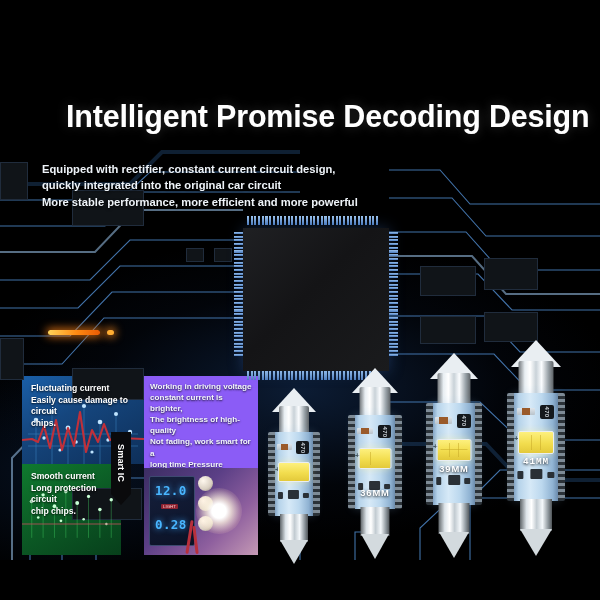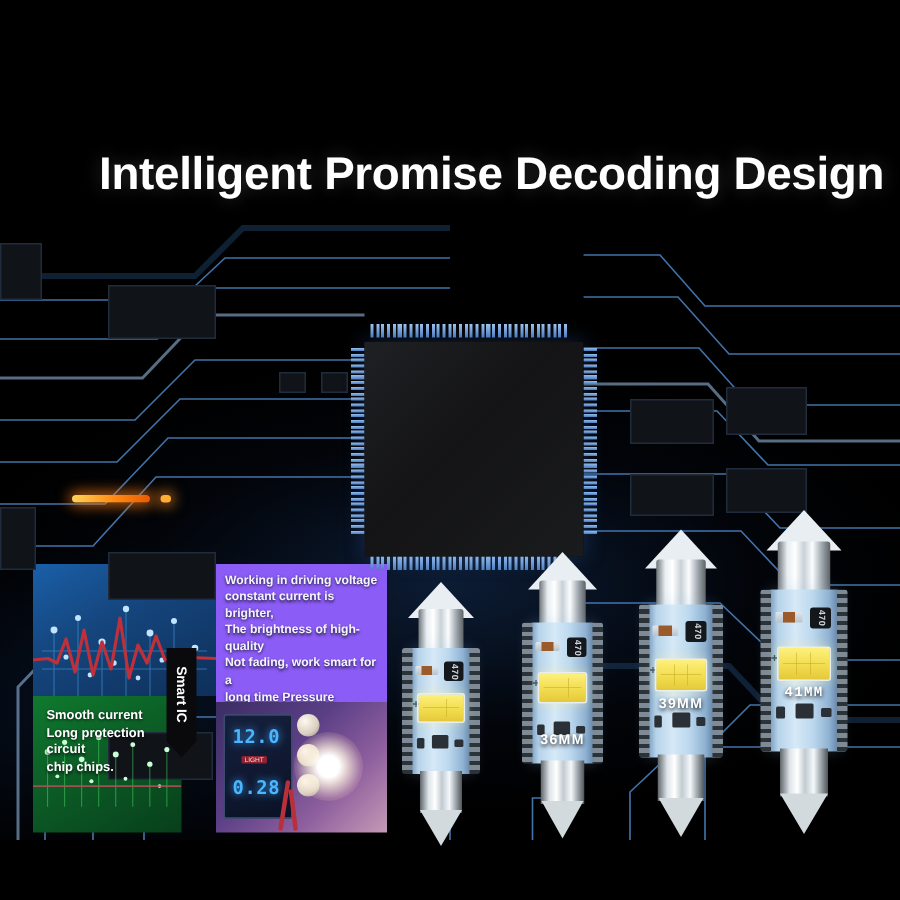--- a/index.html
+++ b/index.html
@@ -320,20 +320,25 @@
       <span class="pin"></span>
       <span class="pin"></span>
       <span class="pin"></span>
       <span class="pin"></span>
       <span class="pin"></span>
       <span class="pin"></span>
   </div>
   <div class="chip"></div>
 
   <div class="title">Intelligent Promise Decoding Design</div>
+  <div class="subtitle">
+    <div>Equipped with rectifier, constant current circuit design,</div>
+    <div>quickly integrated into the original car circuit</div>
+    <div>More stable performance, more efficient and more powerful</div>
+  </div>
 
   <div class="panel p-fluct">
     <svg class="dots" viewBox="0 0 122 88" preserveAspectRatio="none">
       <g stroke="#4fa6e8" stroke-width=".7" opacity=".5">
         <path d="M14 88 V44 M30 88 V36 M46 88 V52 M62 88 V30 M78 88 V46 M94 88 V38 M108 88 V56"></path>
         <path d="M6 70 H116 M6 58 H116"></path>
       </g>
       <g fill="#bfe4ff">
         <circle cx="14" cy="44" r="2.3"></circle>
           <circle cx="30" cy="36" r="2"></circle>
@@ -346,20 +351,25 @@
           <circle cx="54" cy="66" r="1.8"></circle>
         <circle cx="86" cy="64" r="1.7"></circle>
           <circle cx="38" cy="74" r="1.6"></circle>
           <circle cx="70" cy="76" r="1.6"></circle>
         <circle cx="102" cy="72" r="1.5"></circle>
       </g>
     </svg>
     <svg class="wave" viewBox="0 0 122 52" preserveAspectRatio="none">
       <path d="M0 34 L10 33 L16 36 L22 20 L28 42 L34 14 L40 44 L46 22 L52 40 L58 6 L64 46 L70 24 L76 36 L82 18 L88 34 L96 32 L122 33" fill="none" stroke="#c0303a" stroke-width="2.1" stroke-linejoin="round"></path>
     </svg>
+    <div class="ptext">
+      <div>Fluctuating current</div>
+      <div>Easily cause damage to circuit</div>
+      <div>chips.</div>
+    </div>
   </div>
 
   <div class="panel p-smooth">
     <svg class="dots" viewBox="0 0 122 91" preserveAspectRatio="none">
       <g stroke="#49e06a" stroke-width=".8" opacity=".55">
         <path d="M12 91 V46 M26 91 V38 M40 91 V52 M54 91 V34 M68 91 V48 M82 91 V40 M96 91 V56 M110 91 V44"></path>
       </g>
       <g fill="#c8ffd5">
         <circle cx="12" cy="46" r="2.4"></circle>
           <circle cx="26" cy="38" r="2.1"></circle>

